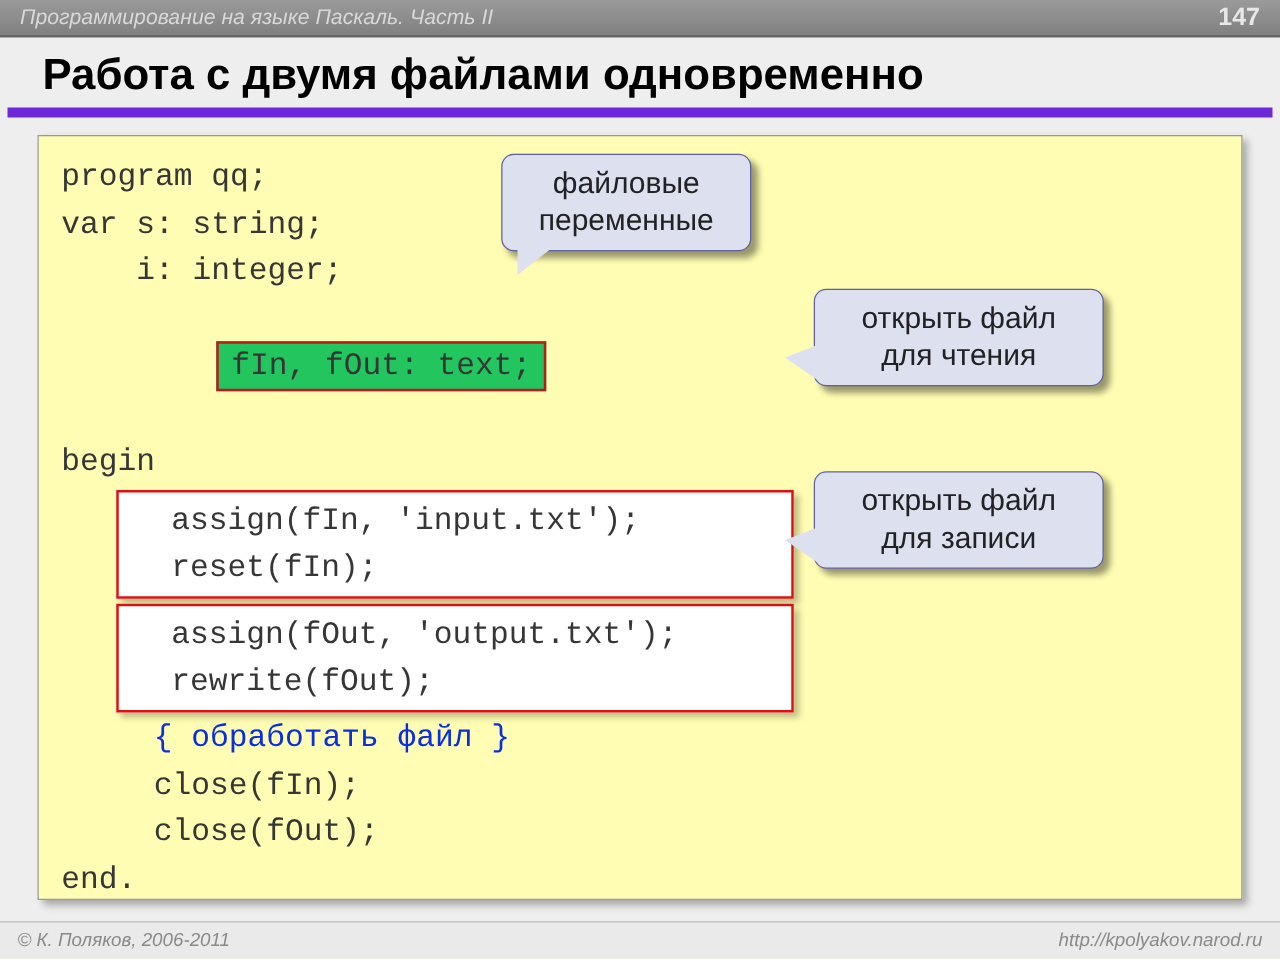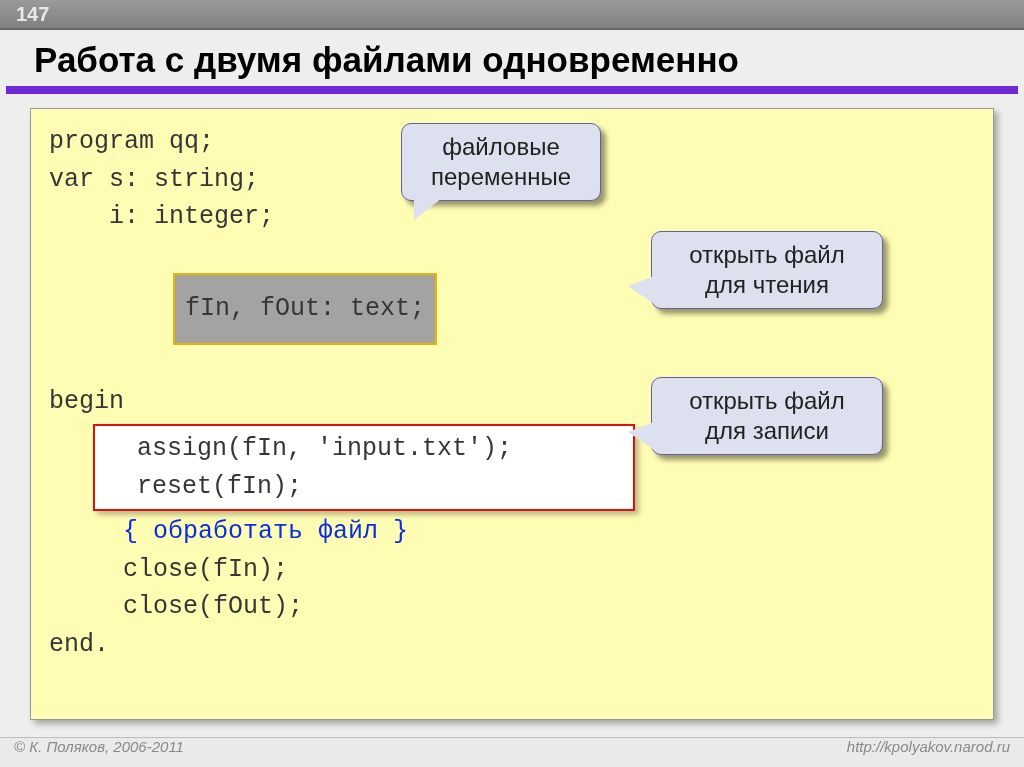--- a/index.html
+++ b/index.html
@@ -46,23 +46,23 @@
     font-family: 'Courier New', monospace;
     font-size: 25px;
     color: #363636;
     position: relative;
     line-height: 1.5;
     height: 612px;
   }
   .code-line { white-space: pre; }
   .red-frame-sm {
     display: inline-block;
-    border: 2px solid #eab308;
-    background: #a3a3a3;
-    padding: 16px 10px;
+    border: 2px solid #b91c1c;
+    background: #22c55e;
+    padding: 0 10px;
     line-height: 1.45;
   }
   .red-frame-block {
     border: 2px solid #e01010;
     background: #fff;
     box-shadow: 4px 4px 5px rgba(0,0,0,0.25);
     padding: 4px 12px 4px 12px;
     margin: 4px 0 2px 44px;
     width: 542px;
   }
@@ -112,55 +112,60 @@
   }
   #callout-1 { top: 14px; left: 370px; width: 200px; }
   #callout-2 { top: 122px; left: 620px; width: 232px; }
   #callout-3 { top: 268px; left: 620px; width: 232px; }
   .footer {
     position: absolute;
     bottom: 0; left: 0; right: 0;
     height: 30px;
     display: flex;
     justify-content: space-between;
-    align-items: flex-start;
+    align-items: center;
     padding: 0 14px;
     font-size: 15px;
     color: #8a8a8a;
     font-style: italic;
     border-top: 1px solid #bdbdbd;
     background:#eaeaea;
   }
   .indent1 { padding-left: 64px; }
   .indent-begin { padding-left: 0; }
   .indent-close { padding-left: 44px; }
 </style>
 </head>
 <body>
 
 <div class="header-bar">
+  <span>Программирование на языке Паскаль. Часть II</span>
   <span class="page-num">147</span>
 </div>
 
 <div class="slide-title">Работа с двумя файлами одновременно</div>
 
 <div class="code-box">
   <div class="code-line">program qq;</div>
   <div class="code-line">var s: string;</div>
   <div class="code-line">    i: integer;</div>
   <div class="code-line indent1">
     <span class="red-frame-sm">fIn, fOut: text;</span>
   </div>
   <div class="code-line indent-begin">begin</div>
 
   <div class="red-frame-block">
     <div class="code-line">  assign(fIn, 'input.txt');</div>
     <div class="code-line">  reset(fIn);</div>
   </div>
 
+  <div class="red-frame-block">
+    <div class="code-line">  assign(fOut, 'output.txt');</div>
+    <div class="code-line">  rewrite(fOut);</div>
+  </div>
 
   <div class="code-line indent-close comment">  { обработать файл }</div>
   <div class="code-line indent-close">  close(fIn);</div>
   <div class="code-line indent-close">  close(fOut);</div>
   <div class="code-line indent-begin">end.</div>
 
   <div id="callout-2" class="callout">
     <span>открыть файл для чтения</span>
     <div class="callout-tail tail-l-border"></div>
     <div class="callout-tail tail-l"></div>

